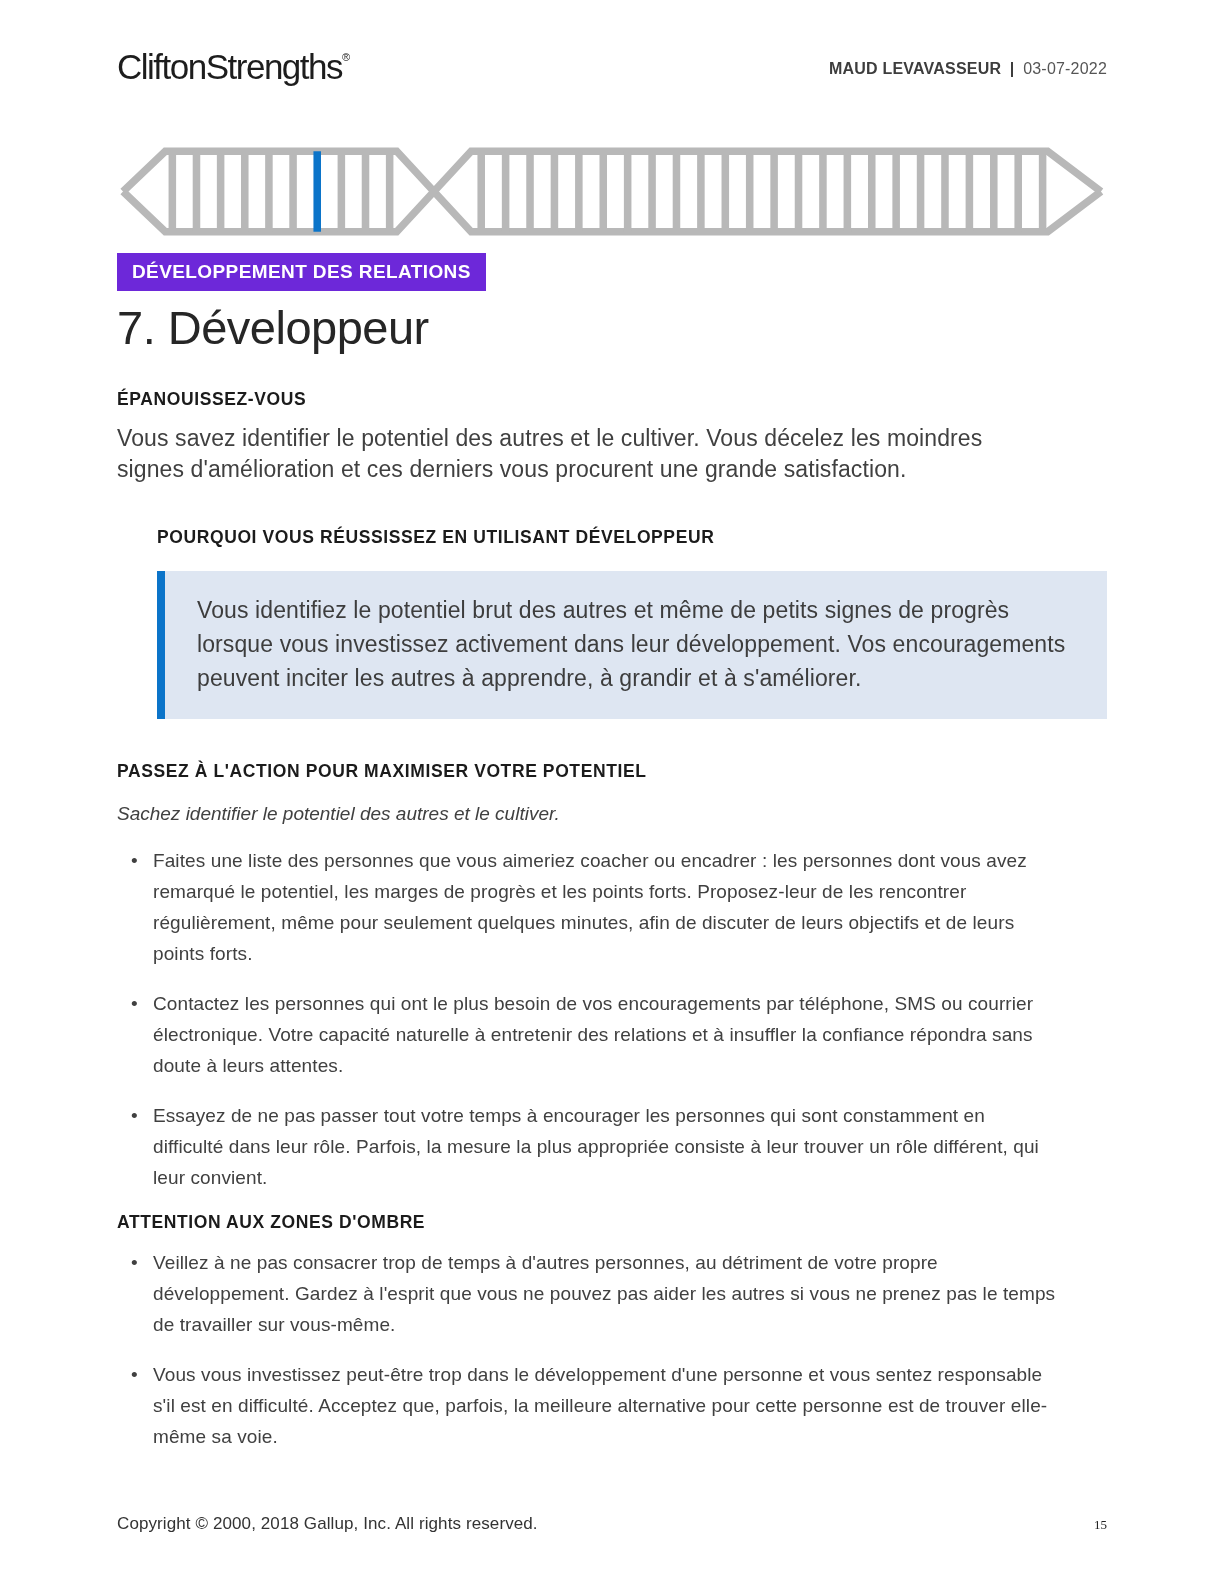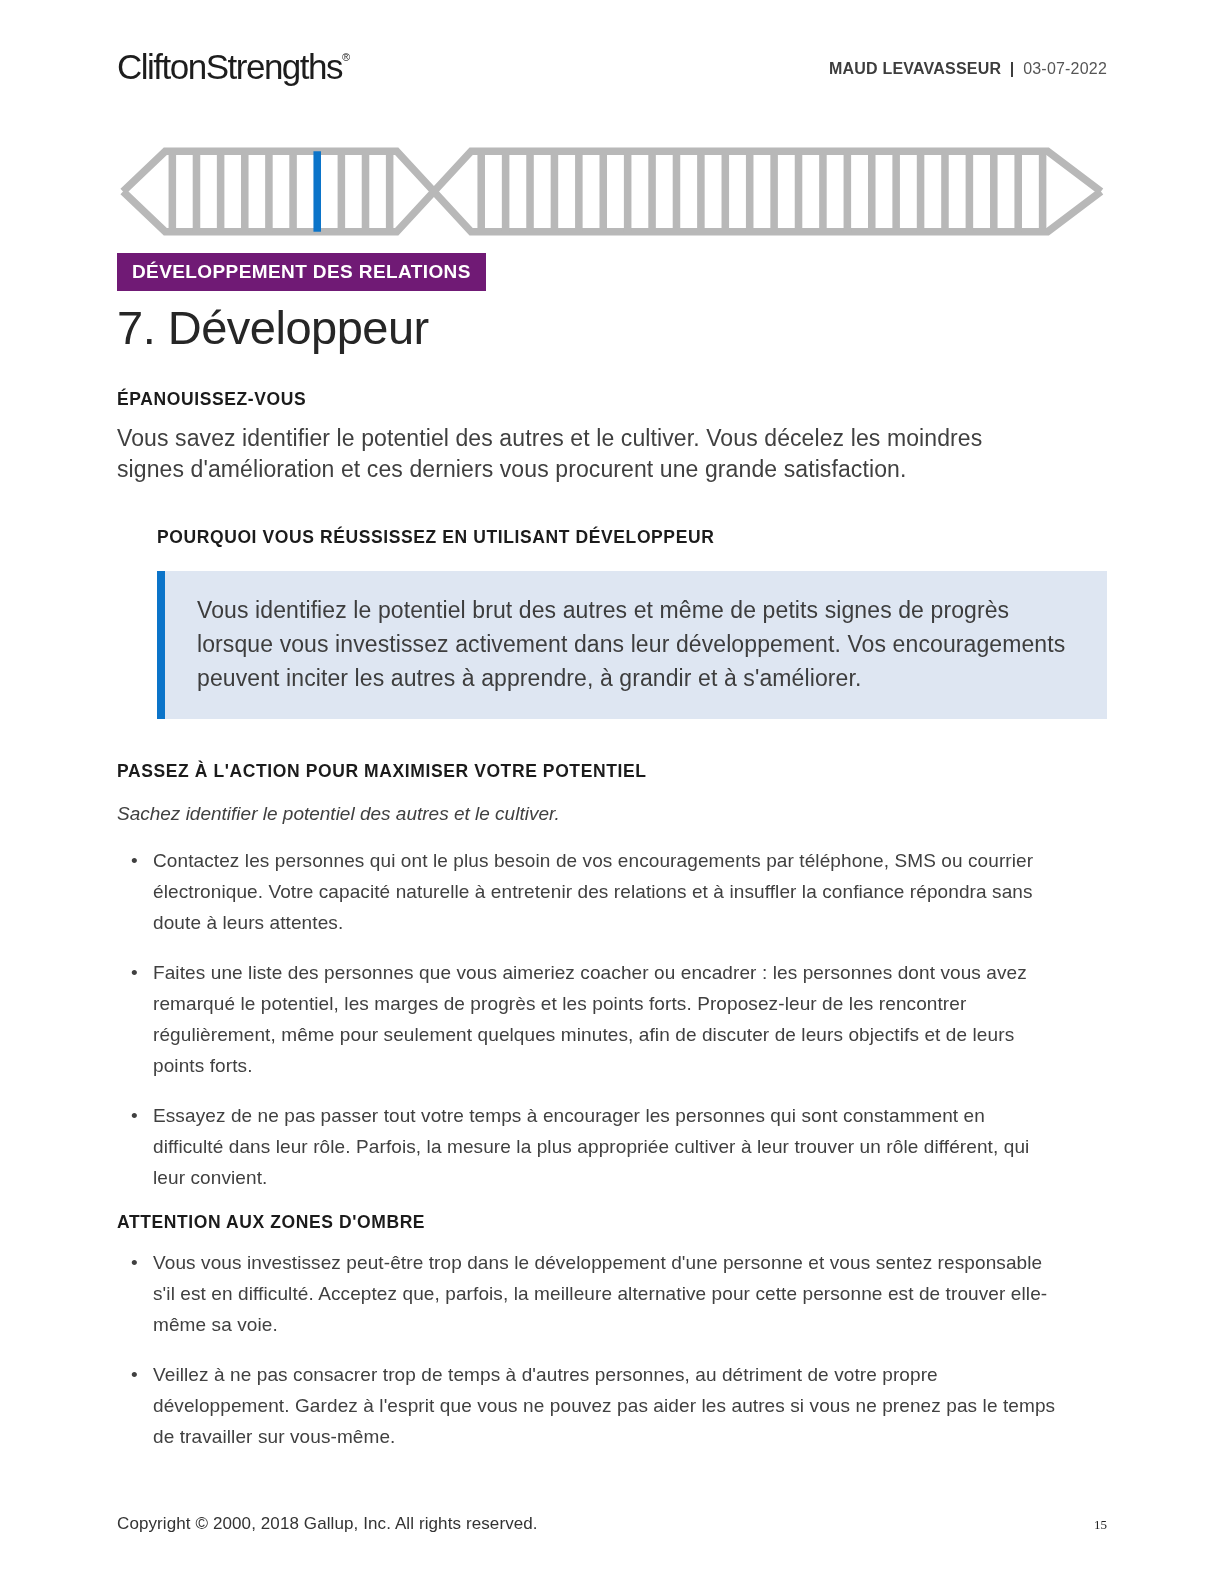--- a/index.html
+++ b/index.html
@@ -206,51 +206,51 @@
           <line x1="798.695652173913" x2="798.695652173913" y1="8" y2="88" stroke="#b8b8b8" stroke-width="7.5"></line>
           <line x1="822.9565217391305" x2="822.9565217391305" y1="8" y2="88" stroke="#b8b8b8" stroke-width="7.5"></line>
           <line x1="847.2173913043478" x2="847.2173913043478" y1="8" y2="88" stroke="#b8b8b8" stroke-width="7.5"></line>
           <line x1="871.4782608695652" x2="871.4782608695652" y1="8" y2="88" stroke="#b8b8b8" stroke-width="7.5"></line>
           <line x1="895.7391304347826" x2="895.7391304347826" y1="8" y2="88" stroke="#b8b8b8" stroke-width="7.5"></line>
           <line x1="920" x2="920" y1="8" y2="88" stroke="#b8b8b8" stroke-width="7.5"></line>
         </svg>
       </div>
 
     <div>
-      <span class="badge" style="background: #701a75;">DÉVELOPPEMENT DES RELATIONS</span>
+      <span class="badge" style="background: #6d28d9;">DÉVELOPPEMENT DES RELATIONS</span>
     </div>
     <div class="title">7. Développeur</div>
 
     <div class="sec-thrive">
       <div class="sec-heading">ÉPANOUISSEZ-VOUS</div>
       <div class="body-text">Vous savez identifier le potentiel des autres et le cultiver. Vous décelez les moindres signes d'amélioration et ces derniers vous procurent une grande satisfaction.</div>
     </div>
 
     <div class="sec-why">
       <div class="sec-heading">POURQUOI VOUS RÉUSSISSEZ EN UTILISANT DÉVELOPPEUR</div>
       <div class="quote-box" style="border-left-color: rgb(11, 116, 201);">
         <div class="body-text">Vous identifiez le potentiel brut des autres et même de petits signes de progrès lorsque vous investissez activement dans leur développement. Vos encouragements peuvent inciter les autres à apprendre, à grandir et à s'améliorer.</div>
       </div>
     </div>
 
     <div class="sec-action">
       <div class="sec-heading">PASSEZ À L'ACTION POUR MAXIMISER VOTRE POTENTIEL</div>
       <div class="intro-italic">Sachez identifier le potentiel des autres et le cultiver.</div>
       <ul class="bullets">
+        <li>Faites une liste des personnes que vous aimeriez coacher ou encadrer : les personnes dont vous avez remarqué le potentiel, les marges de progrès et les points forts. Proposez-leur de les rencontrer régulièrement, même pour seulement quelques minutes, afin de discuter de leurs objectifs et de leurs points forts.</li>
         <li>Contactez les personnes qui ont le plus besoin de vos encouragements par téléphone, SMS ou courrier électronique. Votre capacité naturelle à entretenir des relations et à insuffler la confiance répondra sans doute à leurs attentes.</li>
-        <li>Faites une liste des personnes que vous aimeriez coacher ou encadrer : les personnes dont vous avez remarqué le potentiel, les marges de progrès et les points forts. Proposez-leur de les rencontrer régulièrement, même pour seulement quelques minutes, afin de discuter de leurs objectifs et de leurs points forts.</li>
-        <li>Essayez de ne pas passer tout votre temps à encourager les personnes qui sont constamment en difficulté dans leur rôle. Parfois, la mesure la plus appropriée cultiver à leur trouver un rôle différent, qui leur convient.</li>
+        <li>Essayez de ne pas passer tout votre temps à encourager les personnes qui sont constamment en difficulté dans leur rôle. Parfois, la mesure la plus appropriée consiste à leur trouver un rôle différent, qui leur convient.</li>
       </ul>
     </div>
 
     <div class="sec-blind">
       <div class="sec-heading">ATTENTION AUX ZONES D'OMBRE</div>
       <ul class="bullets">
+        <li>Veillez à ne pas consacrer trop de temps à d'autres personnes, au détriment de votre propre développement. Gardez à l'esprit que vous ne pouvez pas aider les autres si vous ne prenez pas le temps de travailler sur vous-même.</li>
         <li>Vous vous investissez peut-être trop dans le développement d'une personne et vous sentez responsable s'il est en difficulté. Acceptez que, parfois, la meilleure alternative pour cette personne est de trouver elle-même sa voie.</li>
-        <li>Veillez à ne pas consacrer trop de temps à d'autres personnes, au détriment de votre propre développement. Gardez à l'esprit que vous ne pouvez pas aider les autres si vous ne prenez pas le temps de travailler sur vous-même.</li>
       </ul>
     </div>
 
   </div>
 
   <div class="footer">
     <div class="copyright">Copyright © 2000, 2018 Gallup, Inc. All rights reserved.</div>
     <div class="page-num">15</div>
   </div>
 </div>

